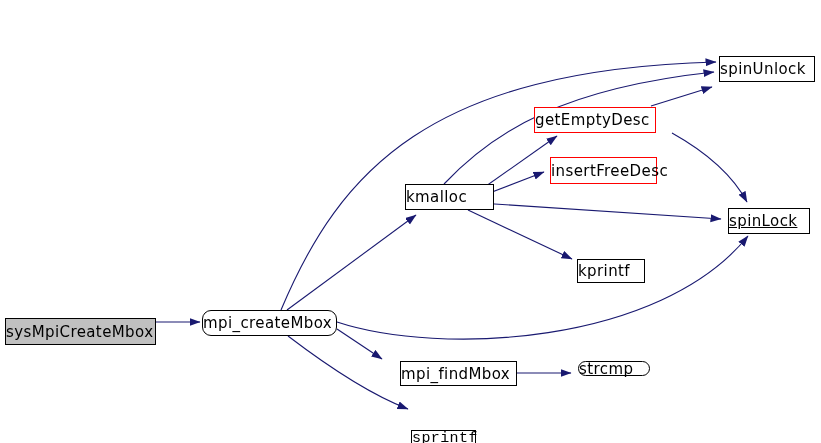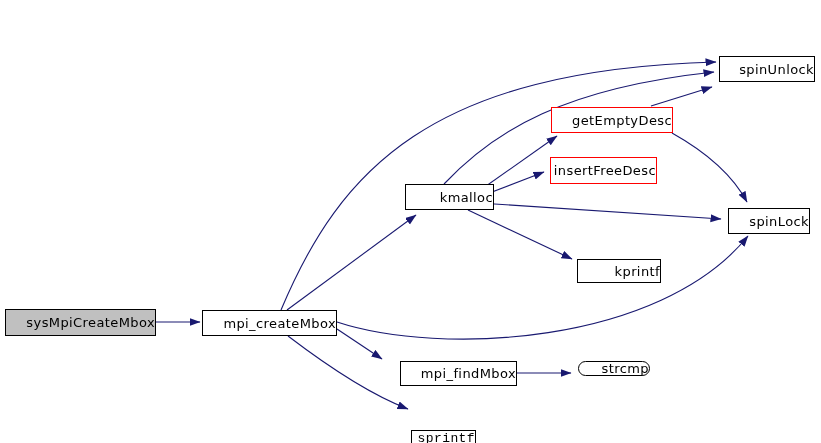--- a/index.html
+++ b/index.html
@@ -19,32 +19,33 @@
   #edges-layer path.edge {
     fill: none;
     stroke: var(--edge-color, #191970);
     stroke-width: 1.1;
   }
   .node {
     position: absolute;
     box-sizing: border-box;
     display: flex;
     align-items: center;
-    justify-content: flex-end;
-    font-size: 13px;
+    justify-content: flex-start;
+    font-size: 15px;
     letter-spacing: 0.4px;
     color: var(--text-color, #000000);
     background: var(--node-fill, #ffffff);
     border: 1px solid var(--node-border, #000000);
     white-space: nowrap;
     cursor: pointer;
   }
   .node.focus {
     background: var(--focus-fill, #c0c0c0);
     cursor: default;
+    margin-top: 9px;
   }
   .node.highlight {
     border-color: var(--highlight-border, #ff0000);
   }
 </style>
 </head>
 <body>
 
 <div id="canvas" style="background: rgb(255, 255, 255);">
   <svg id="edges-layer" viewBox="0 0 821 443" xmlns="http://www.w3.org/2000/svg">
@@ -67,39 +68,39 @@
         <path class="edge" d="M468,210 L572,259" marker-end="url(#arrowhead)"></path>
         <path class="edge" d="M651,106 L712,87" marker-end="url(#arrowhead)"></path>
         <path class="edge" d="M672,133 C706,152 733,176 747,202" marker-end="url(#arrowhead)"></path>
         <path class="edge" d="M502,373 L571,373" marker-end="url(#arrowhead)"></path>
       </g>
   </svg>
 
 <div class="node focus" style="left: 5px; top: 309px; width: 151px; height: 27px;">
       <span>sysMpiCreateMbox</span>
     </div>
-    <div class="node normal" style="left: 202px; top: 310px; width: 135px; height: 26px;">
+    <div class="node normal" style="left: 202px; top: 310px; width: 135px; height: 26px; border-radius: 9px;">
       <span>mpi_createMbox</span>
     </div>
     <div class="node normal" style="left: 405px; top: 184px; width: 89px; height: 26px;">
       <span>kmalloc</span>
     </div>
-    <div class="node highlight" style="left: 551px; top: 107px; width: 122px; height: 26px;">
+    <div class="node highlight" style="left: 534px; top: 107px; width: 122px; height: 26px;">
       <span>getEmptyDesc</span>
     </div>
     <div class="node highlight" style="left: 550px; top: 157px; width: 107px; height: 27px;">
       <span>insertFreeDesc</span>
     </div>
     <div class="node normal" style="left: 719px; top: 56px; width: 96px; height: 26px;">
       <span>spinUnlock</span>
     </div>
-    <div class="node normal" style="left: 728px; top: 208px; width: 82px; height: 26px;">
+    <div class="node normal" style="left: 728px; top: 208px; width: 82px; height: 26px; text-decoration: underline;">
       <span>spinLock</span>
     </div>
-    <div class="node normal" style="left: 577px; top: 259px; width: 84px; height: 24px;">
+    <div class="node normal" style="left: 577px; top: 259px; width: 68px; height: 24px;">
       <span>kprintf</span>
     </div>
     <div class="node normal" style="left: 385px; top: 361px; width: 117px; height: 25px; margin-left: 15px;">
       <span>mpi_findMbox</span>
     </div>
     <div class="node normal" style="left: 578px; top: 361px; width: 72px; height: 15px; border-radius: 9px;">
       <span>strcmp</span>
     </div>
     <div class="node normal" style="left: 411px; top: 430px; width: 65px; height: 16px; font-family: Liberation Mono, monospace;">
       <span>sprintf</span>

